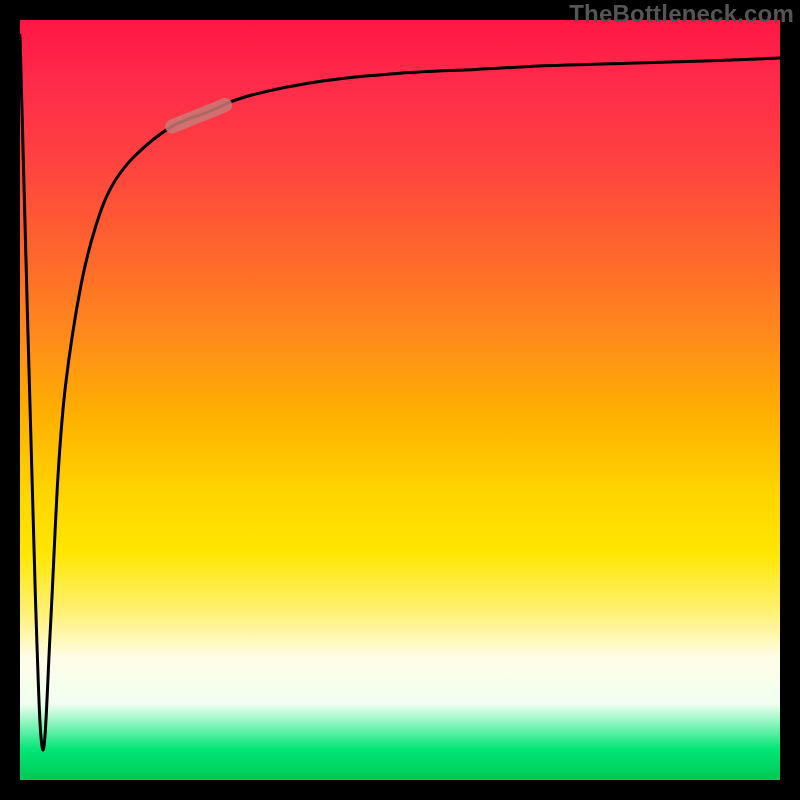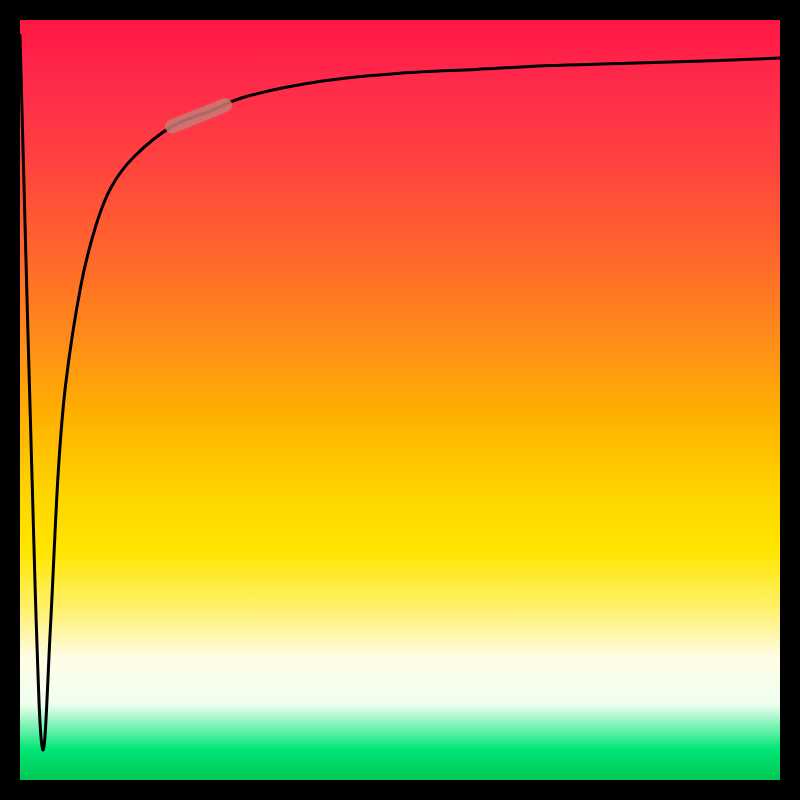--- a/index.html
+++ b/index.html
@@ -52,13 +52,14 @@
 </head>
 <body>
 
 <div class="frame">
   <div class="plot">
     <svg class="curve" viewBox="0 0 760 760" preserveAspectRatio="none">
       <path fill="none" stroke="#000000" stroke-width="3" stroke-linejoin="round" stroke-linecap="round" d="M 0 15.200000000000045 C 2.5333333333333337 107.6666666666667 11.4 450.93333333333334 15.200000000000001 570 C 19 689.0666666666666 20.266666666666666 723.2666666666667 22.8 729.6 C 25.333333333333336 735.9333333333334 27.866666666666667 653.6 30.400000000000002 608 C 32.93333333333334 562.4 35.46666666666667 496.5333333333333 38 456 C 40.53333333333333 415.4666666666667 41.8 396.4666666666667 45.6 364.8 C 49.400000000000006 333.1333333333333 55.733333333333334 292.6 60.800000000000004 266 C 65.86666666666667 239.4 70.93333333333334 221.6666666666667 76 205.20000000000005 C 81.06666666666666 188.73333333333338 84.86666666666667 178.59999999999994 91.2 167.19999999999993 C 97.53333333333333 155.79999999999993 103.86666666666667 146.9333333333334 114 136.80000000000007 C 124.13333333333333 126.66666666666674 139.33333333333334 113.99999999999999 152 106.39999999999998 C 164.66666666666666 98.79999999999997 177.33333333333334 96.26666666666671 190 91.20000000000005 C 202.66666666666666 86.13333333333338 209 81.06666666666668 228 76 C 247 70.93333333333332 278.6666666666667 64.59999999999997 304 60.799999999999955 C 329.3333333333333 56.99999999999994 354.6666666666667 55.09999999999993 380 53.19999999999993 C 405.3333333333333 51.29999999999993 430.6666666666667 50.66666666666663 456 49.39999999999998 C 481.3333333333333 48.133333333333326 506.6666666666667 46.613333333333344 532 45.60000000000002 C 557.3333333333334 44.5866666666667 582.6666666666666 44.08000000000004 608 43.32000000000005 C 633.3333333333334 42.56000000000006 658.6666666666666 41.926666666666755 684 41.04000000000008 C 709.3333333333334 40.1533333333334 747.3333333333334 38.50666666666668 760 38"></path>
       <path fill="none" stroke="#c97a77" stroke-width="14" stroke-linecap="round" opacity="0.85" d="M 152 106.39999999999998 L 157.32 104.27199999999993 L 162.64 102.144 L 167.96 100.01599999999996 L 173.28 97.88799999999992 L 178.6 95.75999999999988 L 183.92 93.63199999999995 L 189.24 91.50400000000002 L 194.56 89.37599999999998 L 199.88 87.24800000000005 L 205.20000000000002 85.12"></path>
     </svg>
   </div>
+  <div class="watermark">TheBottleneck.com</div>
 </div>
 
 </body></html>

